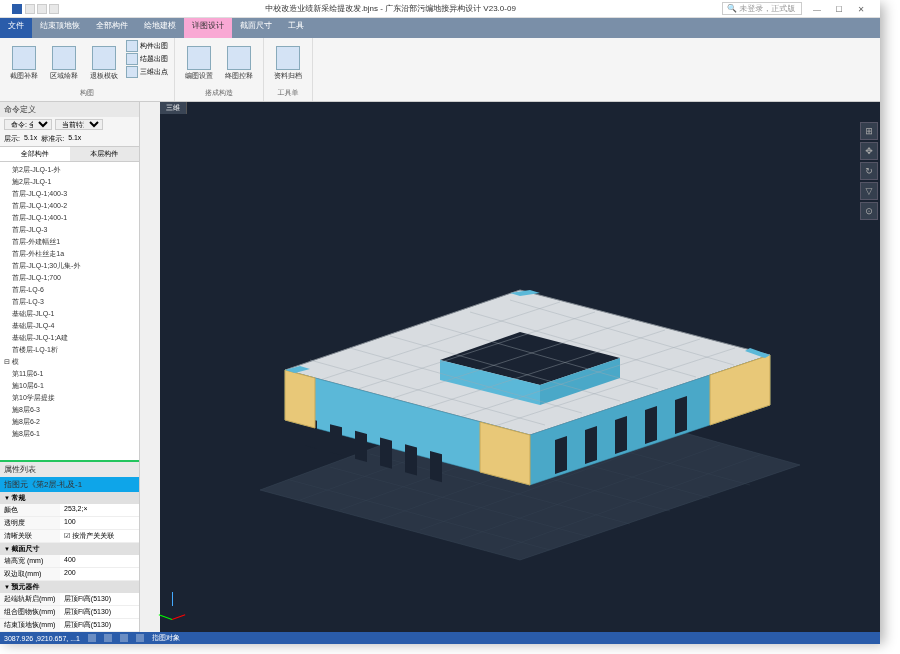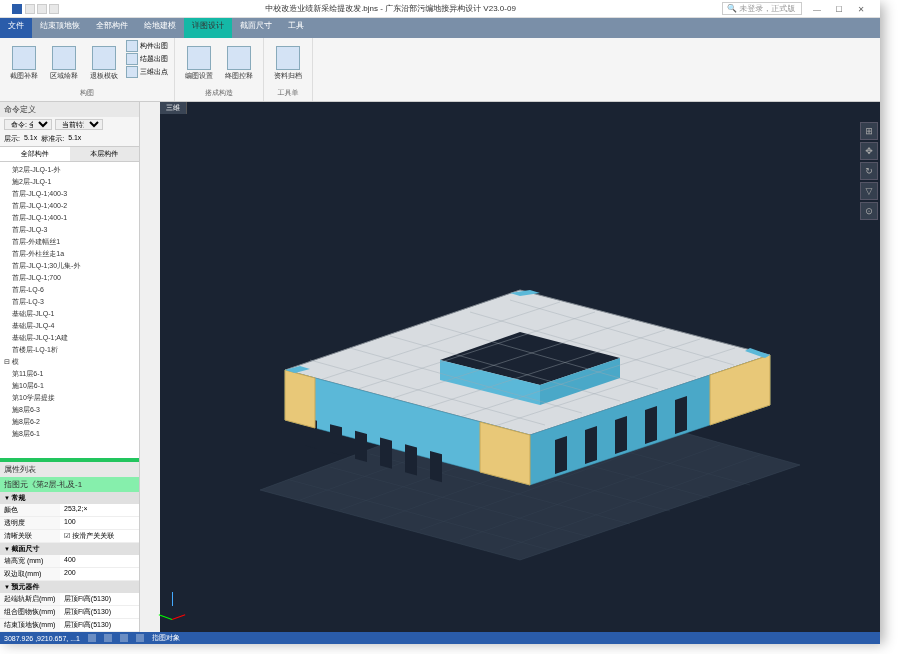--- a/index.html
+++ b/index.html
@@ -14,21 +14,21 @@
     .quick-icons span { width: 10px; height: 10px; background: #e8e8e8; border: 1px solid #ccc; }
     .title-center { flex: 1; text-align: center; color: #333; font-size: 8px; }
     .title-right { display: flex; align-items: flex-end; gap: 8px; }
     .search-box { border: 1px solid #ccc; padding: 0 4px; font-size: 8px; color: #999; width: 80px; }
     .win-btn { width: 14px; height: 12px; display: flex; align-items: center; justify-content: center; font-size: 8px; color: #666; }
     
     
     .menu-tabs { height: 20px; background: #7a8fa8; display: flex; font-size: 8px; }
     .menu-tab { padding: 2px 8px; color: #fff; }
     .menu-tab.file { background: #2a5caa; }
-    .menu-tab.active { background: #14b8a6; color: #333; }
+    .menu-tab.active { background: #f9a8d4; color: #333; }
     
     
     .ribbon { height: 64px; background: #f5f5f5; border-bottom: 1px solid #ccc; display: flex; }
     .ribbon-group { border-right: 1px solid #ddd; padding: 2px 6px; display: flex; flex-direction: column; }
     .ribbon-row { display: flex; gap: 4px; flex: 1; }
     .ribbon-btn-lg { display: flex; flex-direction: column; align-items: center; justify-content: center; width: 36px; }
     .ribbon-btn-lg .ico { width: 24px; height: 24px; background: #d4e3f5; border: 1px solid #8ab; }
     .ribbon-btn-lg .lbl { font-size: 7px; color: #333; margin-top: 1px; }
     .ribbon-btn-sm { display: flex; flex-direction: column; gap: 1px; }
     .ribbon-btn-sm .row { display: flex; align-items: center; gap: 2px; font-size: 7px; }
@@ -46,21 +46,21 @@
     .panel-controls select { width: 48px; }
     .panel-row2 { padding: 2px 4px; display: flex; gap: 4px; font-size: 7px; }
     .panel-tabs { display: flex; border-top: 1px solid #ccc; border-bottom: 1px solid #ccc; }
     .panel-tab { flex: 1; text-align: center; padding: 2px; font-size: 7px; background: #e8e8e8; }
     .panel-tab.active { background: #fff; }
     .tree { flex: 1; overflow-y: auto; background: #fff; padding: 2px; }
     .tree-item { padding: 1px 2px 1px 10px; font-size: 7px; color: #333; white-space: nowrap; }
     .tree-parent { padding-left: 2px; }
     .tree-parent::before { content: "⊟ "; }
     
-    .props { border-top: 4px solid #22c55e; background: #fff; }
+    .props { border-top: 2px solid #22c55e; background: #fff; }
     .prop-section { font-size: 7px; }
     .prop-head { background: #e0e0e0; padding: 1px 4px; font-weight: bold; }
     .prop-head::before { content: "▼ "; font-size: 6px; }
     .prop-row { display: flex; border-bottom: 1px solid #eee; }
     .prop-key { width: 60px; padding: 1px 4px; background: #f8f8f8; }
     .prop-val { flex: 1; padding: 1px 4px; }
     .prop-val.check::before { content: "☑ "; }
     
     
     .viewport { flex: 1; background: #1a2332; position: relative; }
@@ -212,21 +212,21 @@
         <div class="tree-item">第11层6-1</div>
         <div class="tree-item">施10层6-1</div>
         <div class="tree-item">第10学层提接</div>
         <div class="tree-item">施8层6-3</div>
         <div class="tree-item">施8层6-2</div>
         <div class="tree-item">施8层6-1</div>
       </div>
 
       <div class="props">
         <div class="panel-title">属性列表</div>
-        <div class="panel-title" style="background:#86efac">指图元《第2层-礼及-1</div>
+        <div class="panel-title" style="background:#0ea5e9">指图元《第2层-礼及-1</div>
         <div class="prop-section">
           <div class="prop-head">常规</div>
           <div class="prop-row">
               <div class="prop-key">颜色</div>
               <div class="prop-val">253,2;×</div>
             </div>
           <div class="prop-row">
               <div class="prop-key">透明度</div>
               <div class="prop-val">100</div>
             </div>

